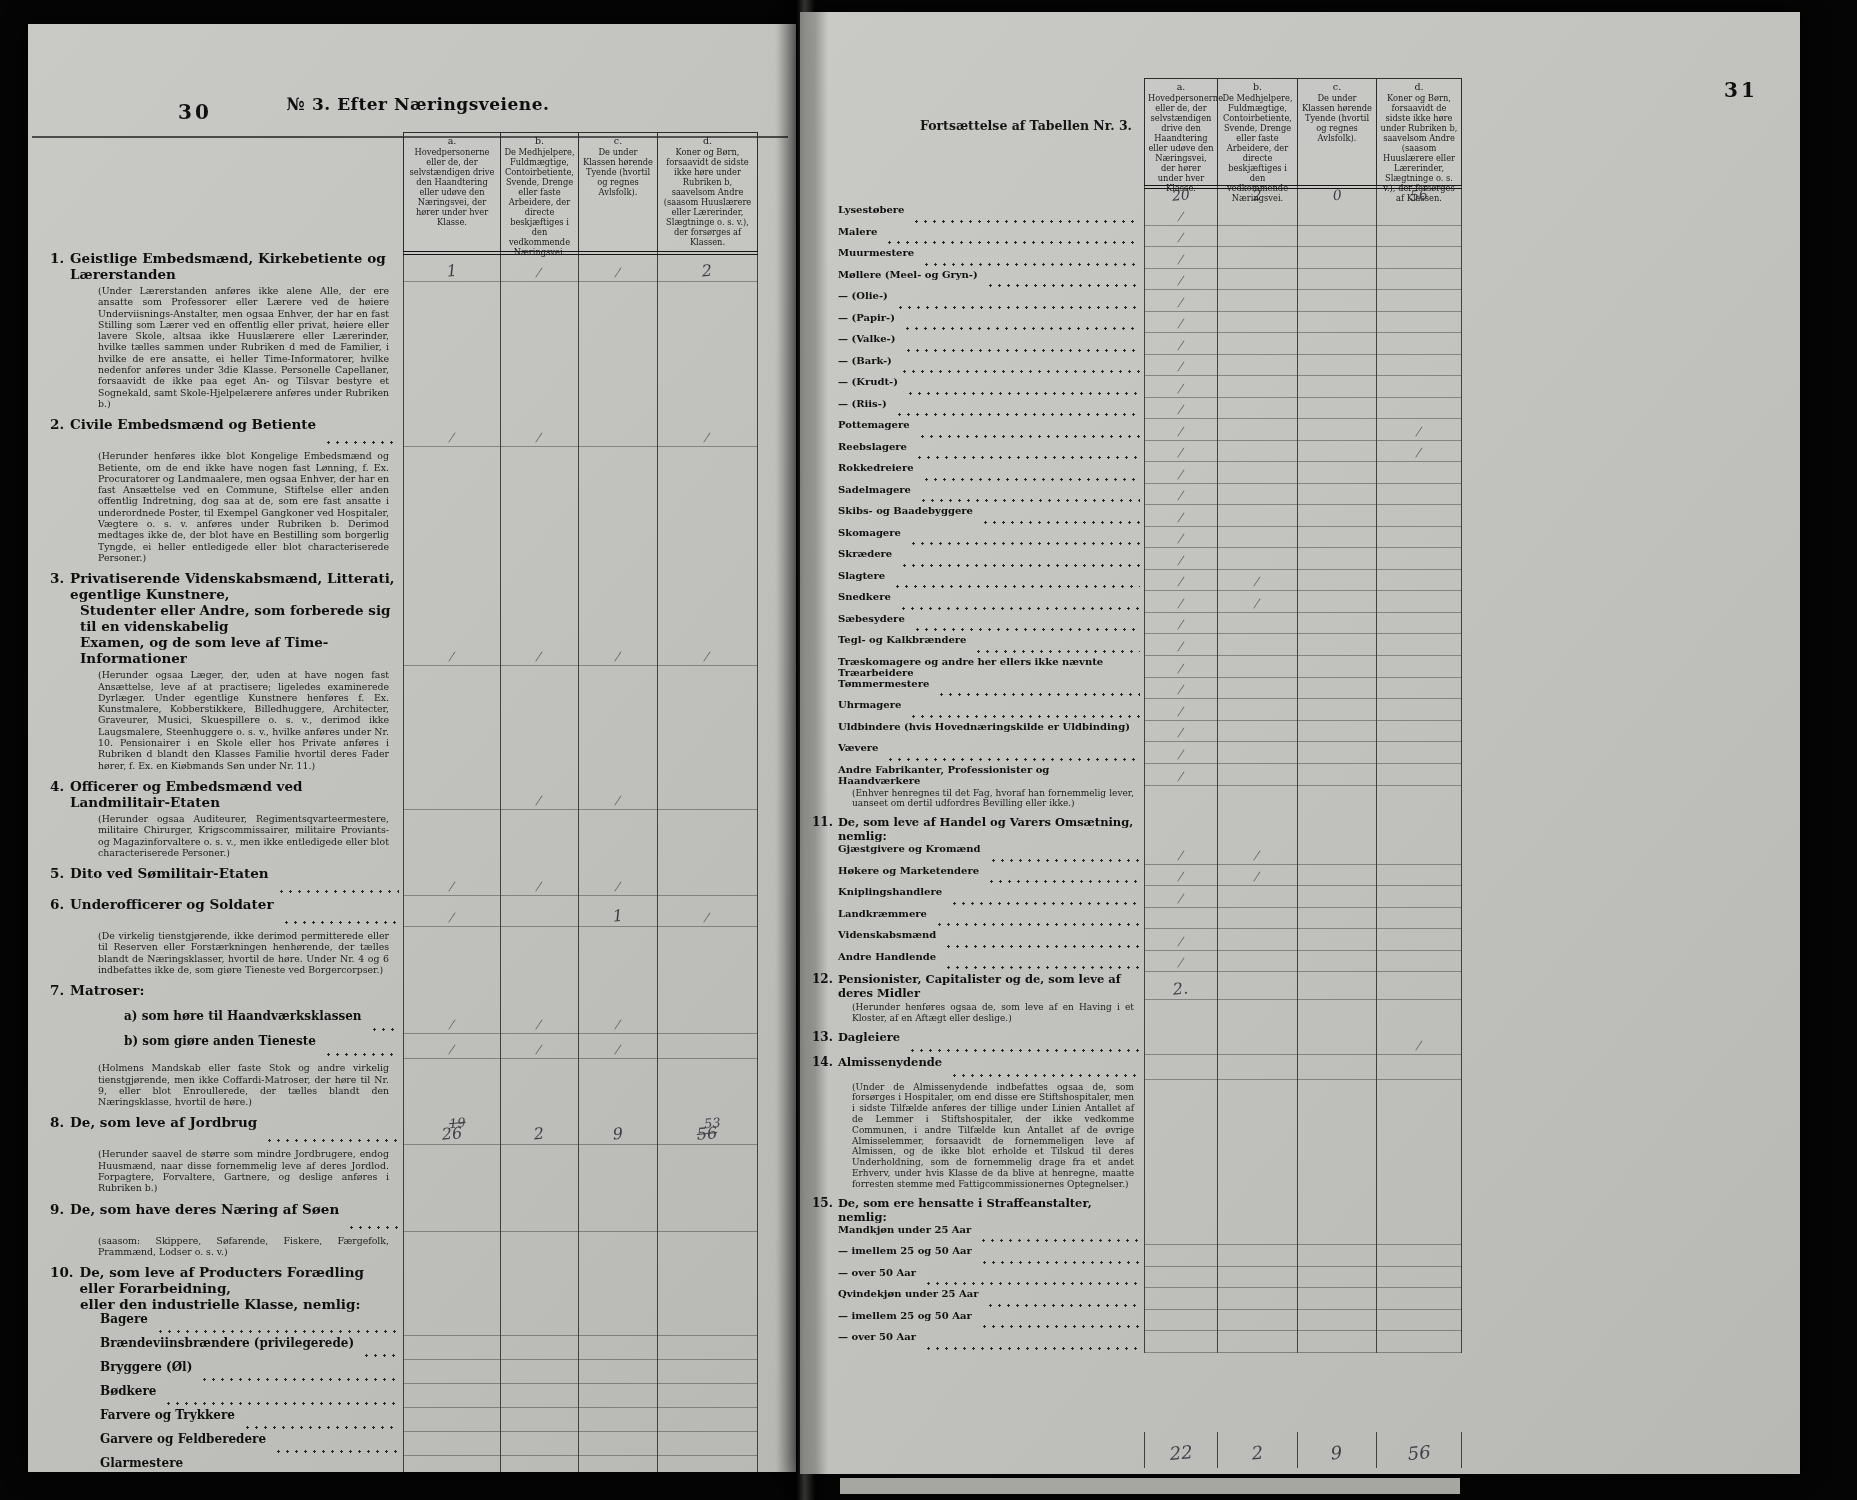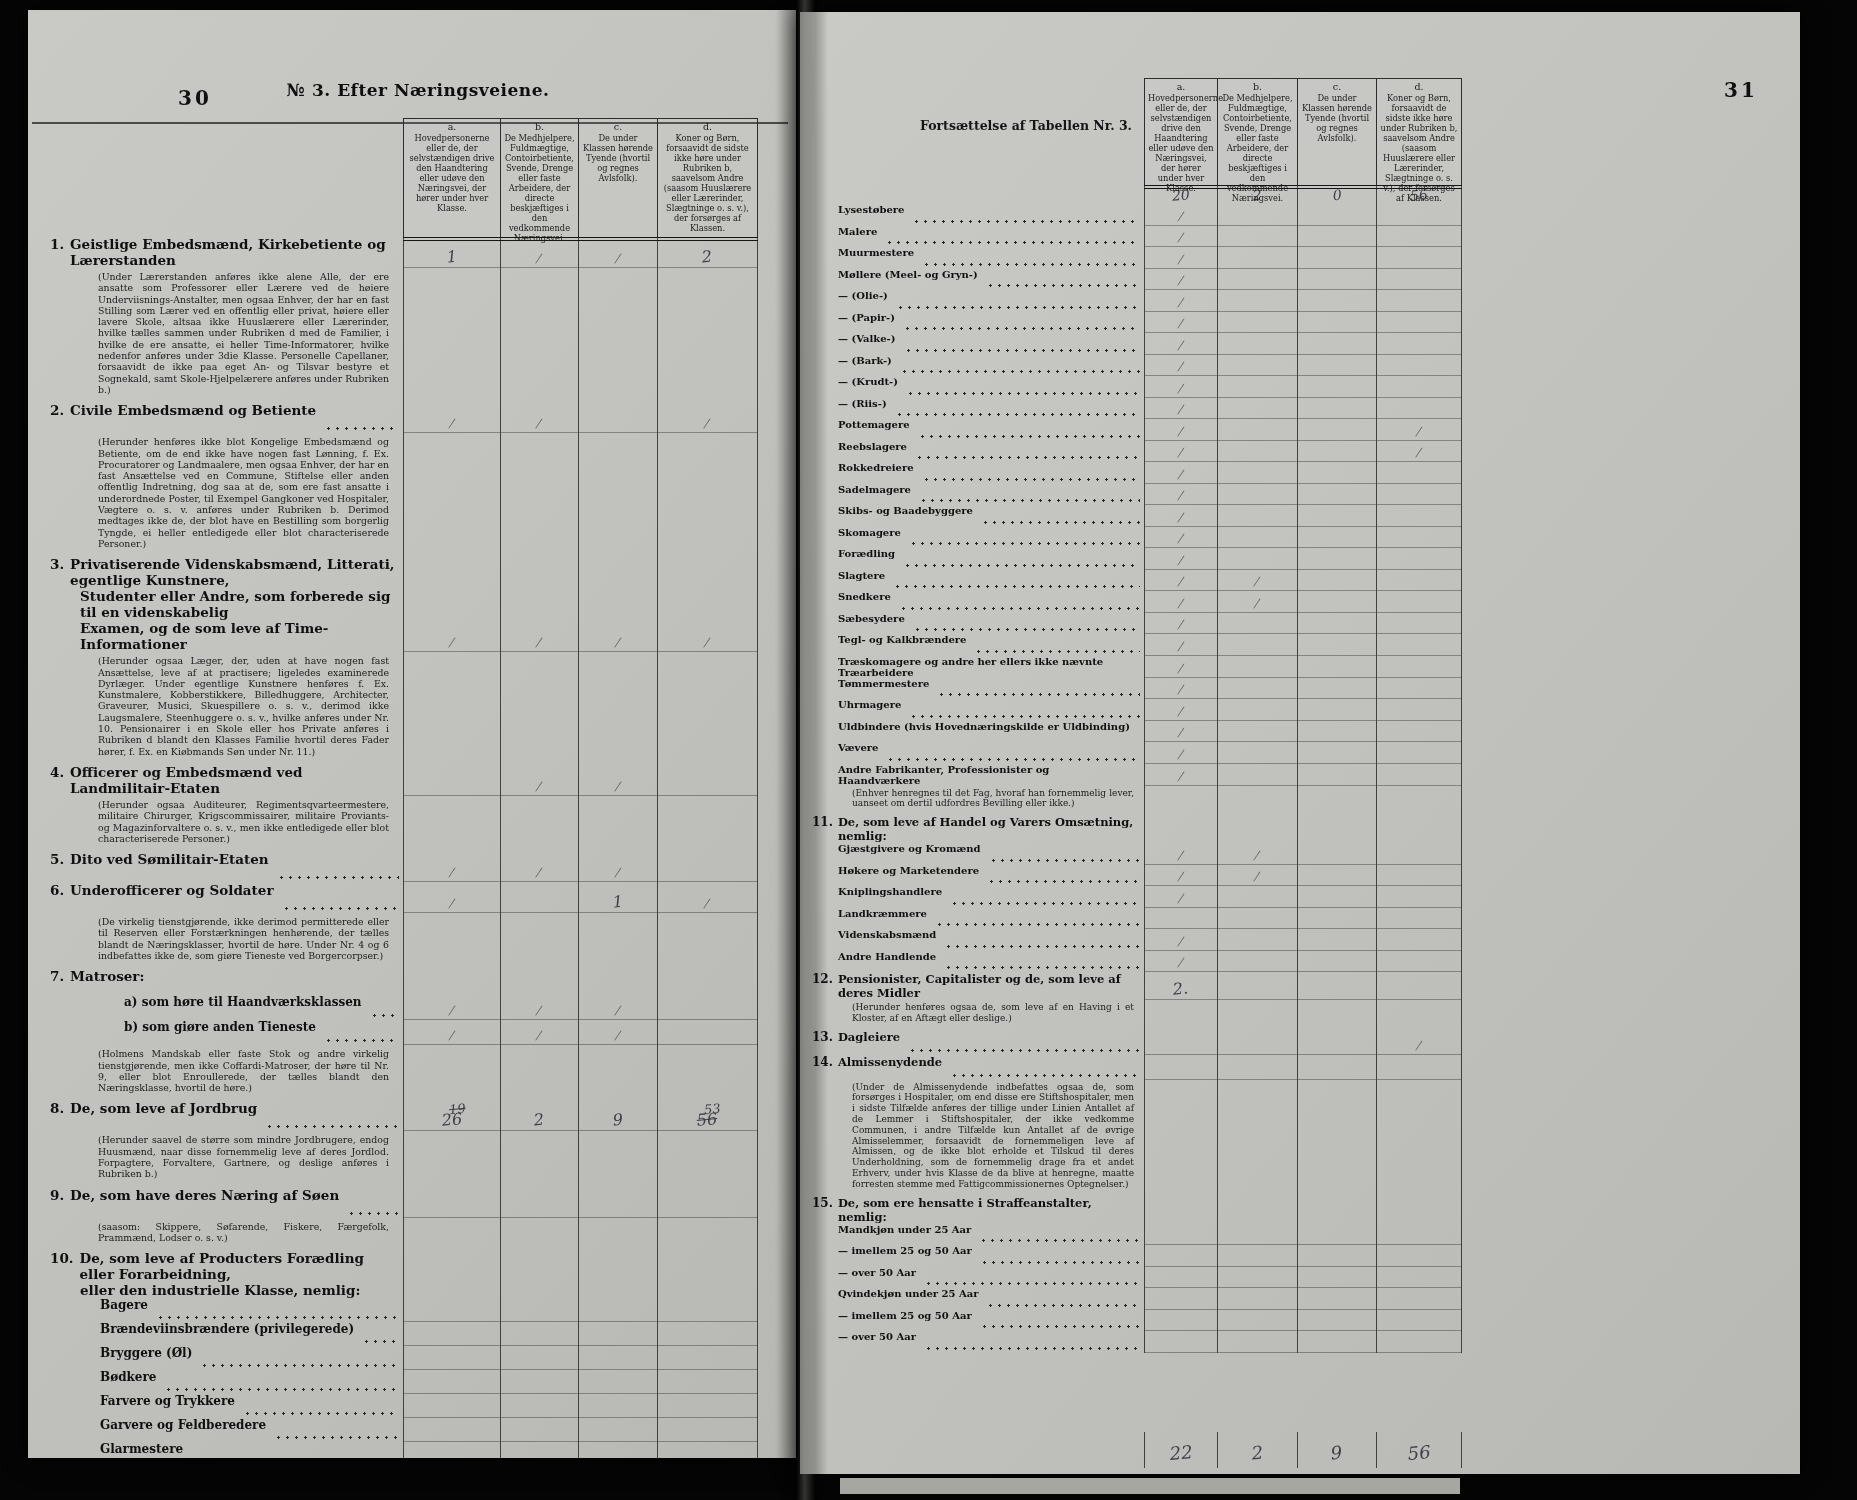--- a/index.html
+++ b/index.html
@@ -1,20 +1,20 @@
 <!DOCTYPE html>
 <html><head>
 <meta charset="utf-8">
 <style>
   html,body{margin:0;padding:0;background:#000;}
   .stage{position:relative;width:1857px;height:1500px;background:#050505;overflow:hidden;
          font-family:"DejaVu Serif",serif;color:#161616;}
   .page{position:absolute;overflow:hidden;
         background:linear-gradient(130deg,#c9c9c6 0%,#c2c2bf 45%,#b8b8b4 100%);}
-  .pageL{left:28px;top:10px;width:768px;height:1448px;box-shadow:0 0 22px rgba(0,0,0,.85);}
+  .pageL{left:28px;top:24px;width:768px;height:1448px;box-shadow:0 0 22px rgba(0,0,0,.85);}
   .pageR{left:800px;top:12px;width:1000px;height:1462px;box-shadow:0 0 22px rgba(0,0,0,.85);}
   .spine{position:absolute;left:776px;top:0;width:52px;height:1500px;z-index:6;
          background:linear-gradient(90deg,rgba(0,0,0,0) 0%,rgba(0,0,0,.40) 40%,rgba(90,90,86,.55) 55%,rgba(0,0,0,.25) 75%,rgba(0,0,0,0) 100%);}
   .underpage{position:absolute;left:840px;top:1478px;width:620px;height:16px;background:#a7a7a2;z-index:1;}
 
   .pn{position:absolute;font-weight:bold;font-size:20px;letter-spacing:3px;color:#111;}
   .pnL{left:150px;top:76px;}
   .pnR{left:924px;top:66px;}
   .title{position:absolute;left:180px;top:70px;width:420px;text-align:center;
          font-weight:bold;font-size:17px;letter-spacing:.5px;color:#0e0e0e;}
@@ -675,21 +675,21 @@
           </div>
           <div class="cell ca">
             <span class="hw tick"><span>⁄</span></span>
           </div>
           <div class="cell cb"></div>
           <div class="cell cc"></div>
           <div class="cell cd"></div>
         </div>
         <div class="row trade hasline">
           <div class="lbl">
-            <span class="itxt">Forædling</span>
+            <span class="itxt">Skrædere</span>
             <span class="leader"></span>
           </div>
           <div class="cell ca">
             <span class="hw tick"><span>⁄</span></span>
           </div>
           <div class="cell cb"></div>
           <div class="cell cc"></div>
           <div class="cell cd"></div>
         </div>
         <div class="row trade hasline">

